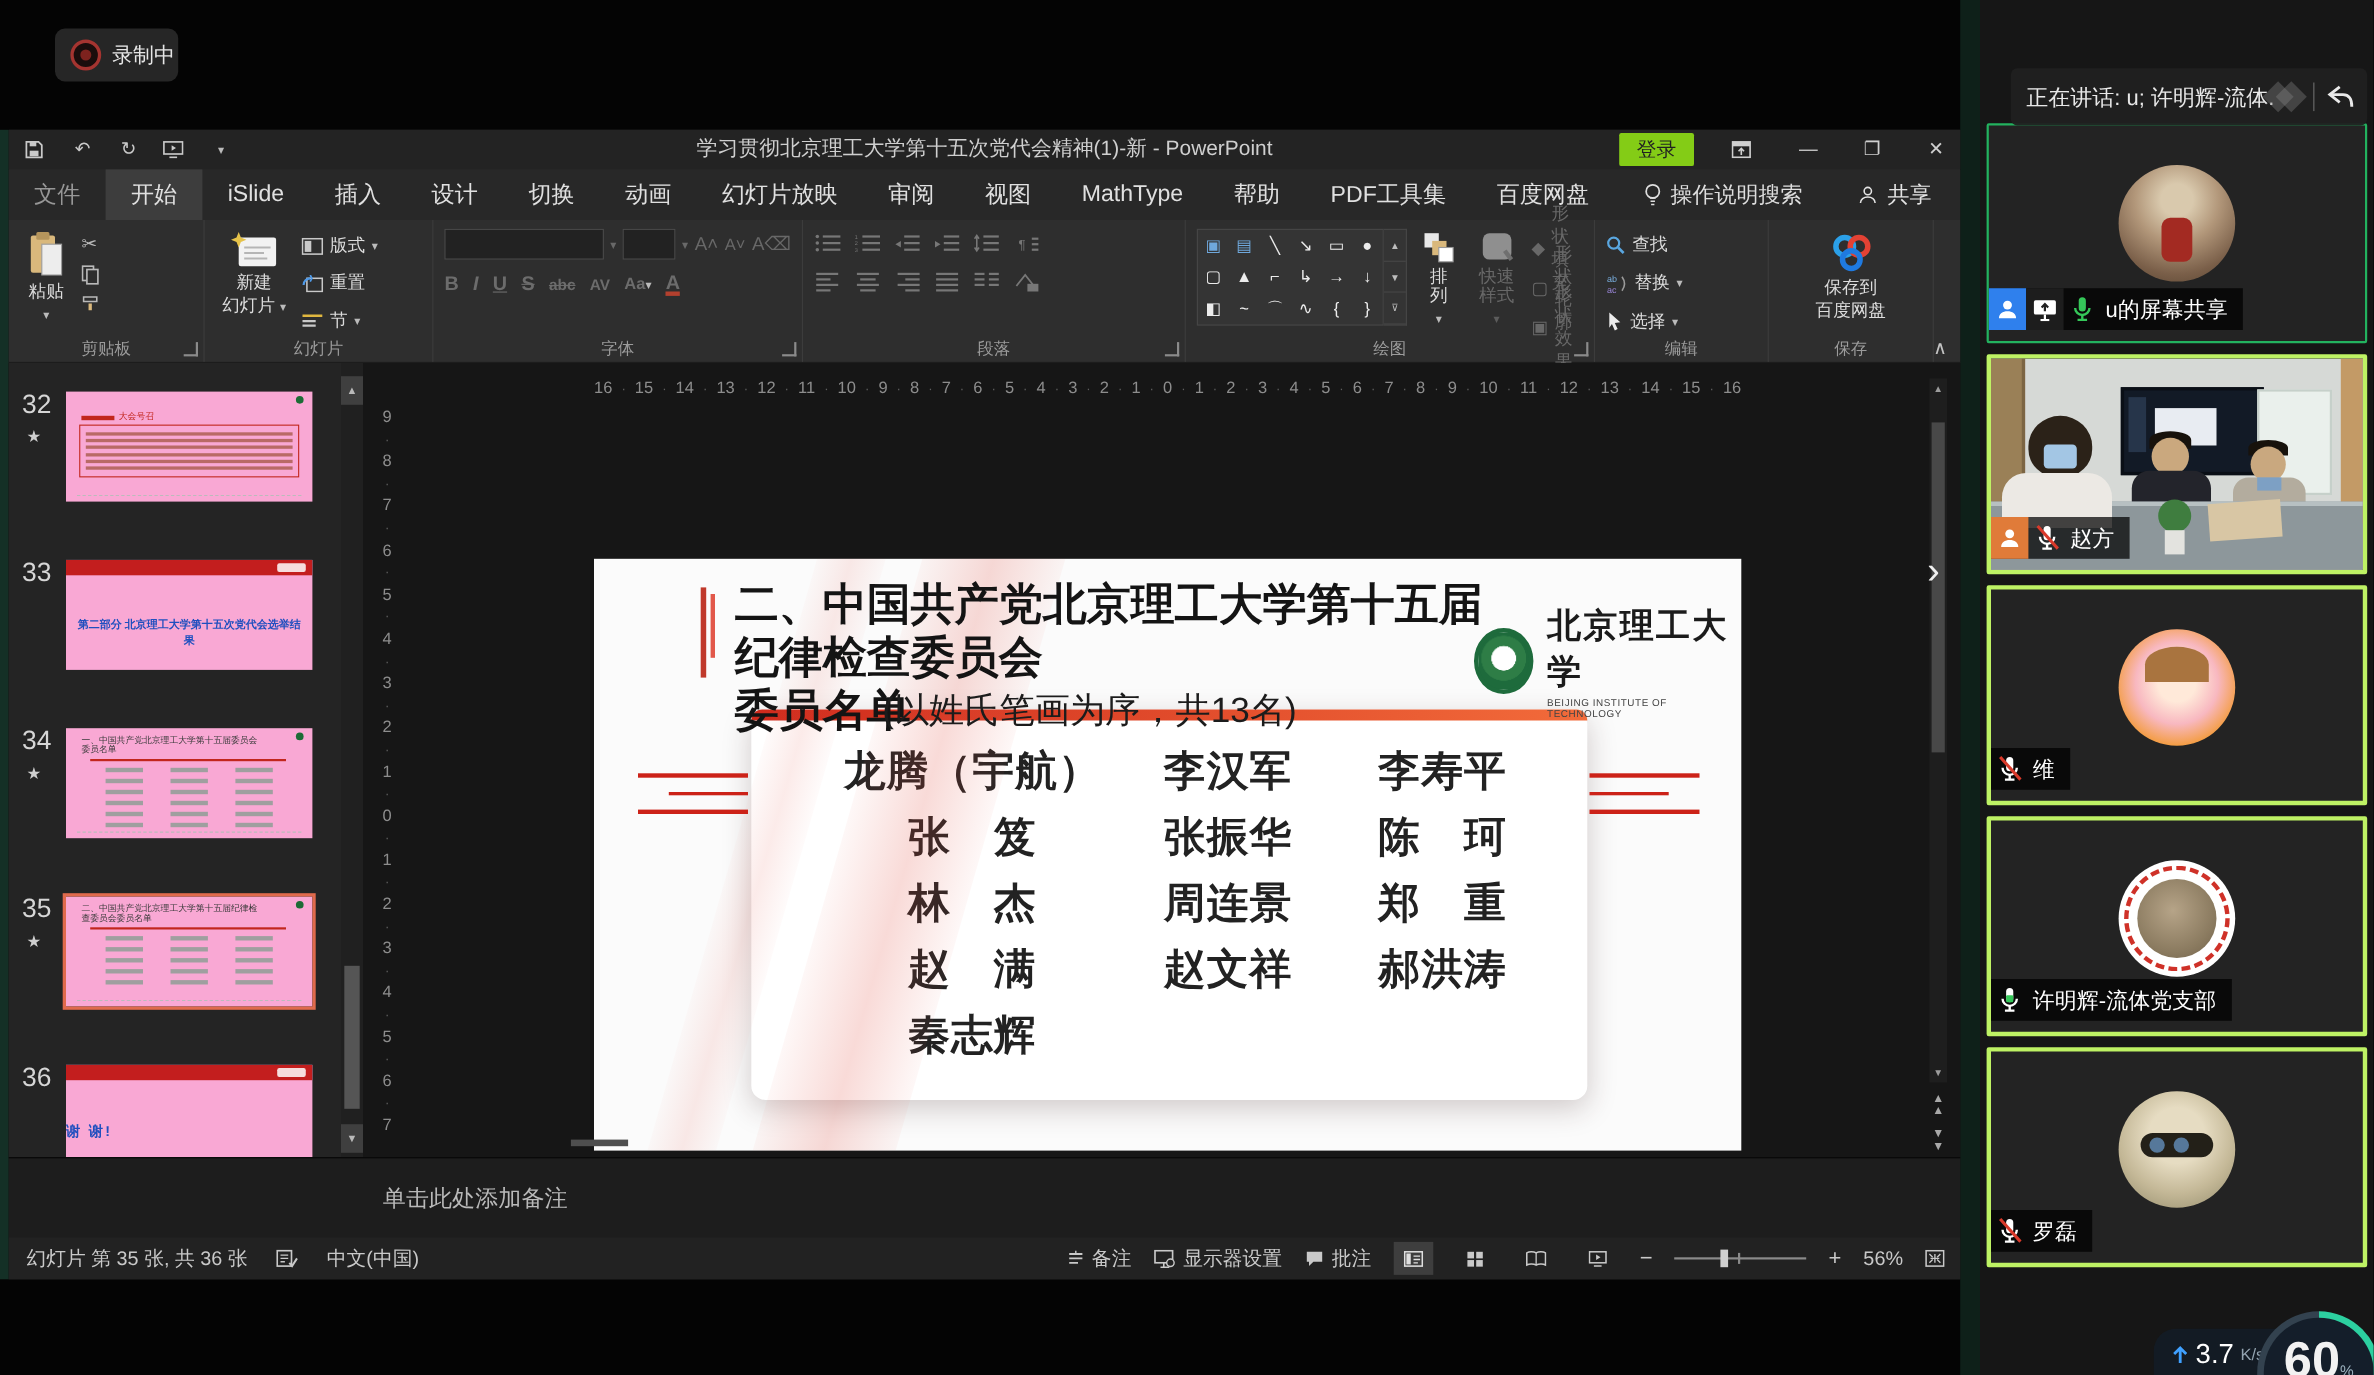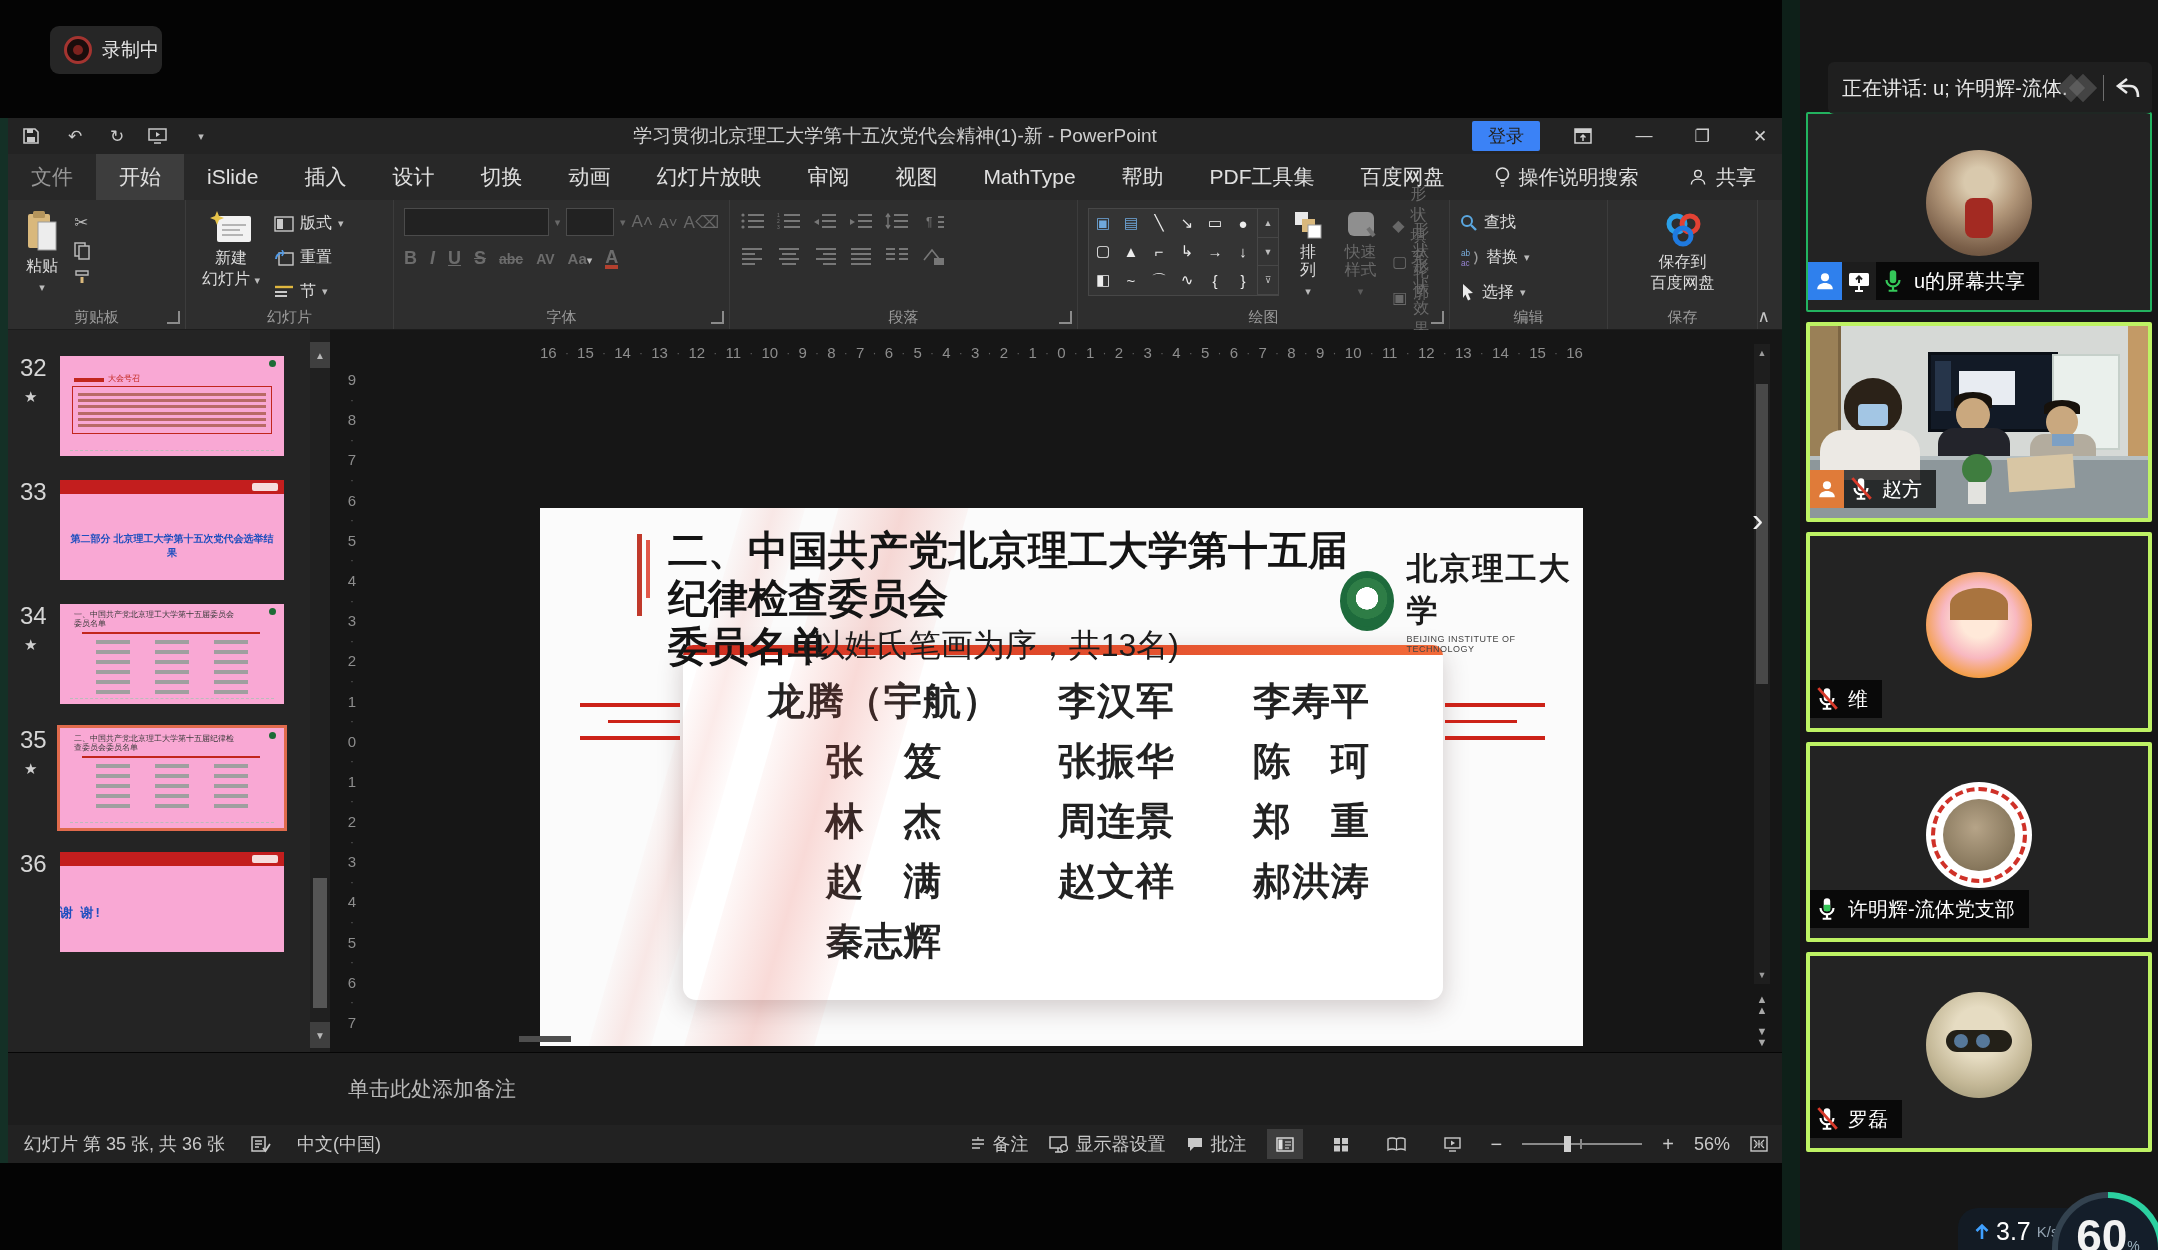--- a/index.html
+++ b/index.html
@@ -20,21 +20,21 @@
   #strip-r{left:1782px;top:0;width:18px;height:1250px;background:#0e2019;}
 
   
   #ppt{left:8px;top:118px;width:1774px;height:1045px;background:#262626;}
   #titlebar{left:0;top:0;width:1774px;height:36px;background:#232323;}
   #qat{left:14px;top:0;height:36px;display:flex;align-items:center;gap:20px;color:#c9c9c9;font-size:17px;}
   #qat .qi{width:22px;text-align:center;}
   #win-title{left:0;top:0;width:1774px;height:36px;text-align:center;line-height:36px;
              color:#cfcfcf;font-size:19px;pointer-events:none;}
   #title-right{right:10px;top:0;height:36px;display:flex;align-items:center;gap:34px;}
-  #login-btn{background:#3b82f6;color:#222;font-size:18px;padding:3px 16px;border-radius:2px;}
+  #login-btn{background:#84cc16;color:#222;font-size:18px;padding:3px 16px;border-radius:2px;}
   .winctl{color:#cfcfcf;font-size:17px;width:24px;text-align:center;}
 
   
   #tabrow{left:0;top:36px;width:1774px;height:46px;background:#282828;display:flex;align-items:stretch;}
   .tab{display:flex;align-items:center;padding:0 23px;font-size:21px;color:#e0e0e0;}
   .tab.active{background:#3d3d3d;}
   .tab.file{color:#979797;}
   #tellme{display:flex;align-items:center;gap:8px;color:#dedede;font-size:20px;margin-left:26px;}
   #share-btn{margin-left:auto;margin-right:26px;display:flex;align-items:center;gap:8px;color:#e3e3e3;font-size:20px;}
 
@@ -59,21 +59,21 @@
                  color:#ececec;font-size:15px;}
   #shape-scroll{width:20px;height:86px;display:flex;flex-direction:column;border:1px solid #474747;border-left:none;
                 background:#343434;color:#bdbdbd;font-size:9px;}
   #shape-scroll span{flex:1;display:flex;align-items:center;justify-content:center;border-bottom:1px solid #474747;}
   #ribbon-collapse{position:absolute;right:12px;bottom:2px;color:#c4c4c4;font-size:17px;}
 
   
   #workarea{left:0;top:212px;width:1774px;height:722px;background:#161616;}
   
   #thumbpanel{left:0;top:0;width:322px;height:722px;background:#242424;overflow:hidden;}
-  #thumb-list{position:absolute;left:0;top:24px;width:300px;display:flex;flex-direction:column;}
+  #thumb-list{position:absolute;left:0;top:24px;width:300px;display:flex;flex-direction:column;gap:29px;}
   .thumb-item{position:relative;height:124px;}
   .t-num{position:absolute;left:12px;top:0;color:#d6d6d6;font-size:24px;}
   .t-star{position:absolute;left:16px;top:34px;color:#cfcfcf;font-size:15px;}
   .thumb{position:absolute;left:52px;top:2px;width:224px;height:100px;background:#f9a8d4;box-sizing:border-box;overflow:hidden;}
   .thumb.sel{outline:3px solid #e06a4c;}
   .t-redbar{position:absolute;left:0;top:0;right:0;height:14px;background:#c31e1e;}
   .t-mini-logo{position:absolute;right:6px;top:3px;width:26px;height:8px;background:#fff;opacity:.85;border-radius:2px;}
   .t-sec-txt{position:absolute;left:8px;right:8px;top:52px;color:#1f4fbf;font-size:10px;font-weight:bold;text-align:center;}
   .t-thx{position:absolute;left:0;right:0;top:52px;color:#1f4fbf;font-size:13px;font-weight:bold;letter-spacing:2px;}
   .t-title{position:absolute;left:14px;top:6px;right:44px;color:#3a3a3a;font-size:8px;line-height:9px;}

